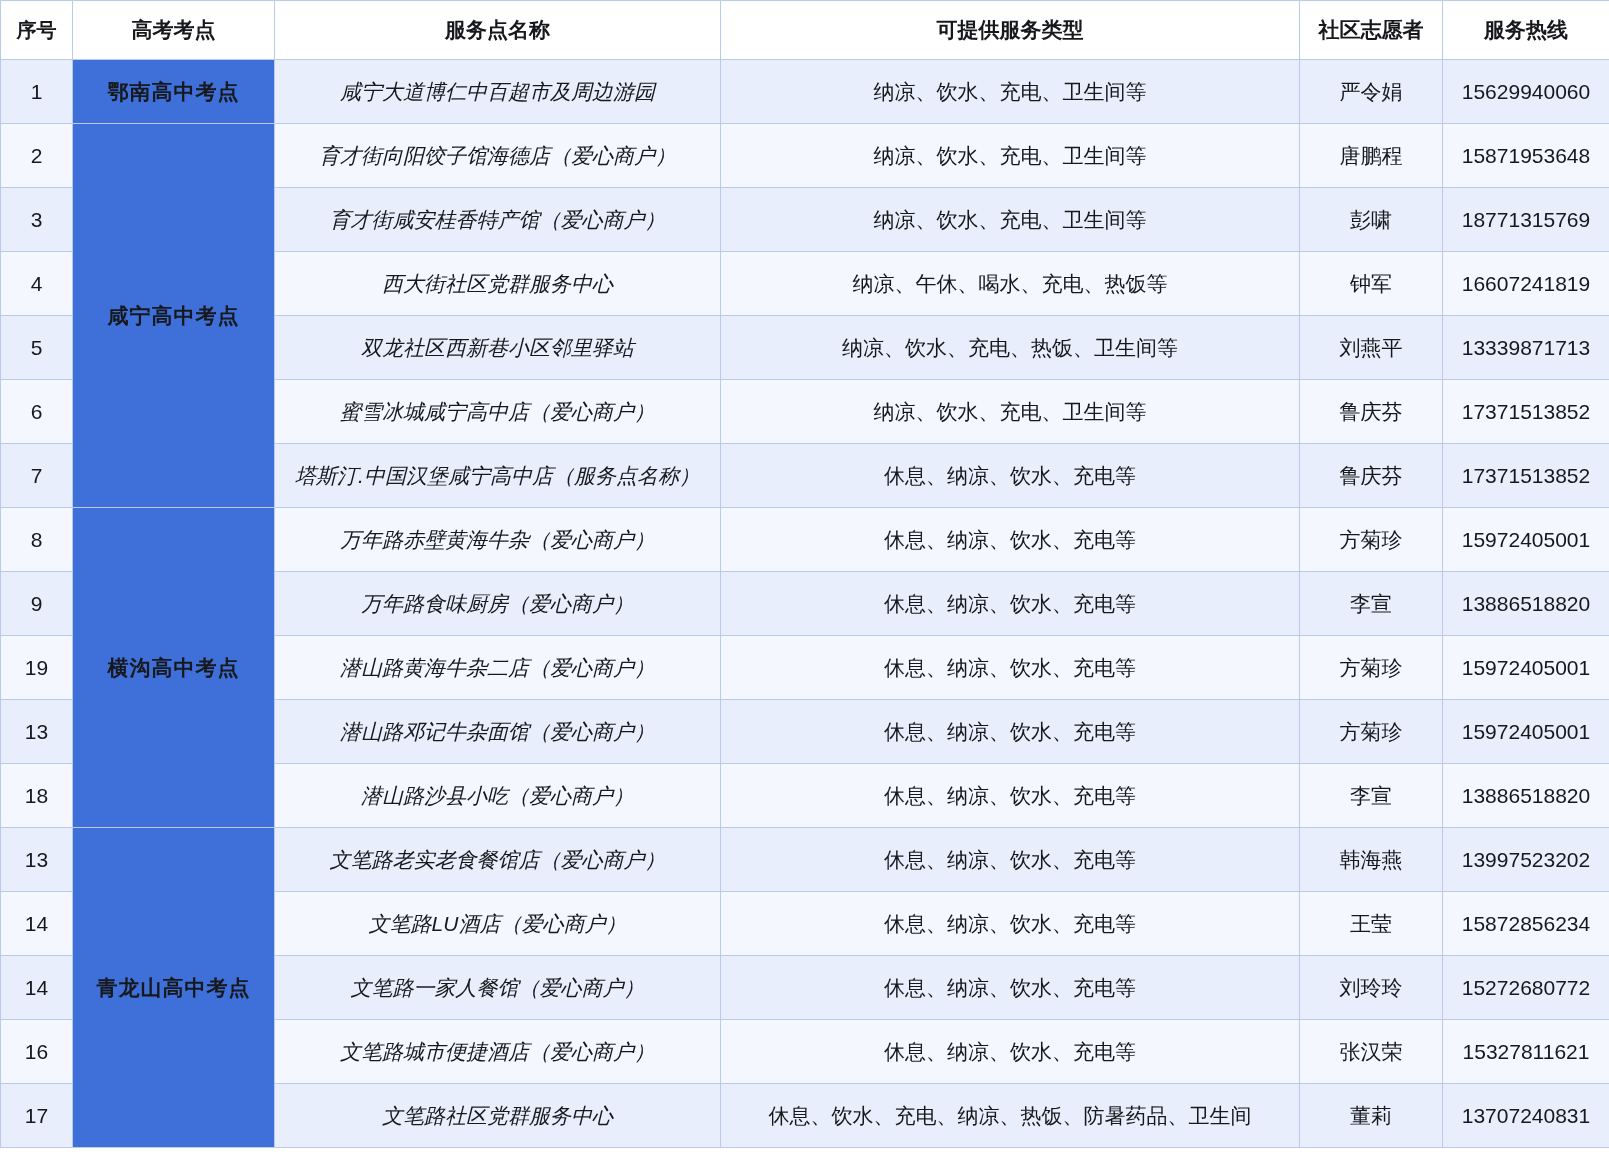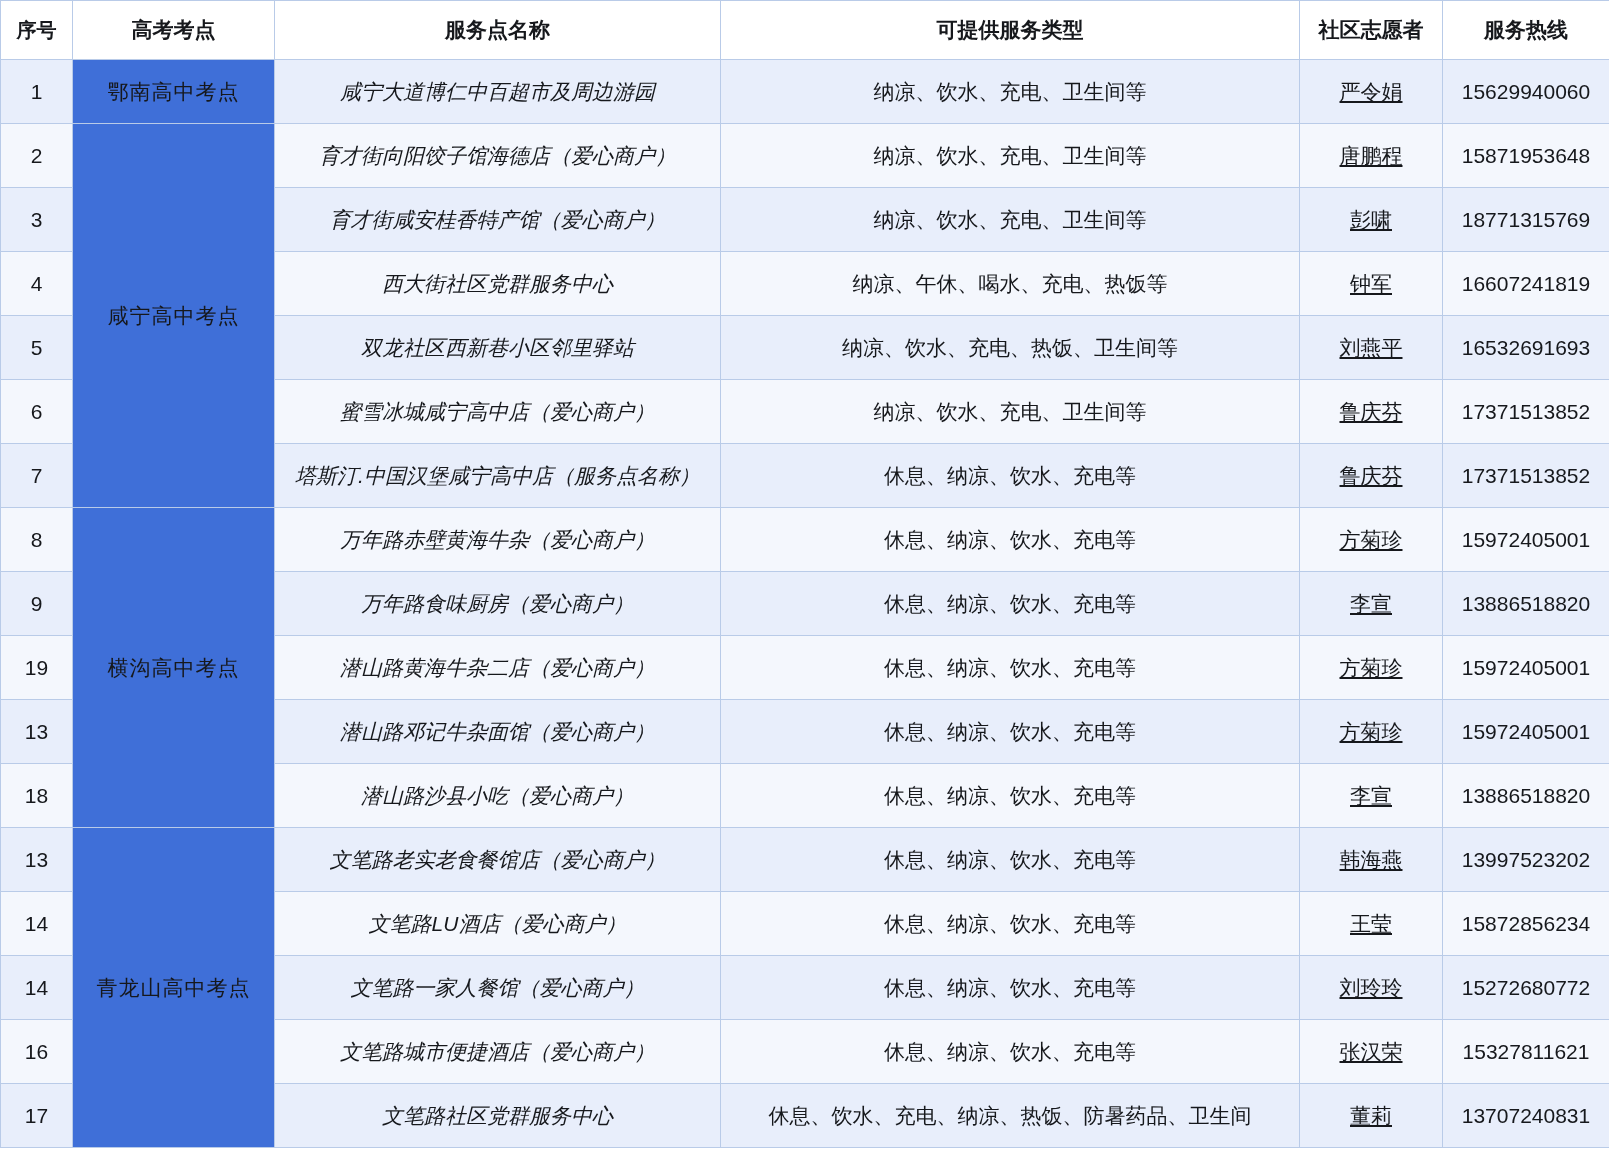--- a/index.html
+++ b/index.html
@@ -48,31 +48,31 @@
   }
   tbody tr.row-odd td { background: #e8eefb; }
   tbody tr.row-even td { background: #f4f7fd; }
 
   td.idx-cell {
     font-size: 20px;
   }
   td.site-cell {
     background: #3f6fd8 !important;
     color: #ffffff;
-    font-weight: normal;
+    font-weight: bold;
     font-size: 22px;
     letter-spacing: 1px;
     border-left: 1px solid #b9cbe8;
     border-right: 1px solid #b9cbe8;
     border-top: 1px solid #6f95e0;
     border-bottom: 1px solid #6f95e0;
   }
   td.name-cell { font-size: 21px; font-style: italic; }
   td.type-cell { font-size: 21px; }
-  td.vol-cell  { font-size: 21px; text-decoration: underline; }
+  td.vol-cell  { font-size: 21px; }
   td.tel-cell  { font-size: 21px; }
 </style>
 </head>
 <body>
 
 <table class="service-table">
   <colgroup>
     <col class="c-idx">
       <col class="c-site">
       <col class="c-name">
@@ -119,21 +119,21 @@
         <td class="name-cell">西大街社区党群服务中心</td>
         <td class="type-cell">纳凉、午休、喝水、充电、热饭等</td>
         <td class="vol-cell">钟军</td>
         <td class="tel-cell">16607241819</td>
       </tr>
       <tr class="row-odd">
         <td class="idx-cell">5</td>
         <td class="name-cell">双龙社区西新巷小区邻里驿站</td>
         <td class="type-cell">纳凉、饮水、充电、热饭、卫生间等</td>
         <td class="vol-cell">刘燕平</td>
-        <td class="tel-cell">16532691693</td>
+        <td class="tel-cell">13339871713</td>
       </tr>
       <tr class="row-even">
         <td class="idx-cell">6</td>
         <td class="name-cell">蜜雪冰城咸宁高中店（爱心商户）</td>
         <td class="type-cell">纳凉、饮水、充电、卫生间等</td>
         <td class="vol-cell">鲁庆芬</td>
         <td class="tel-cell">17371513852</td>
       </tr>
       <tr class="row-odd">
         <td class="idx-cell">7</td>

